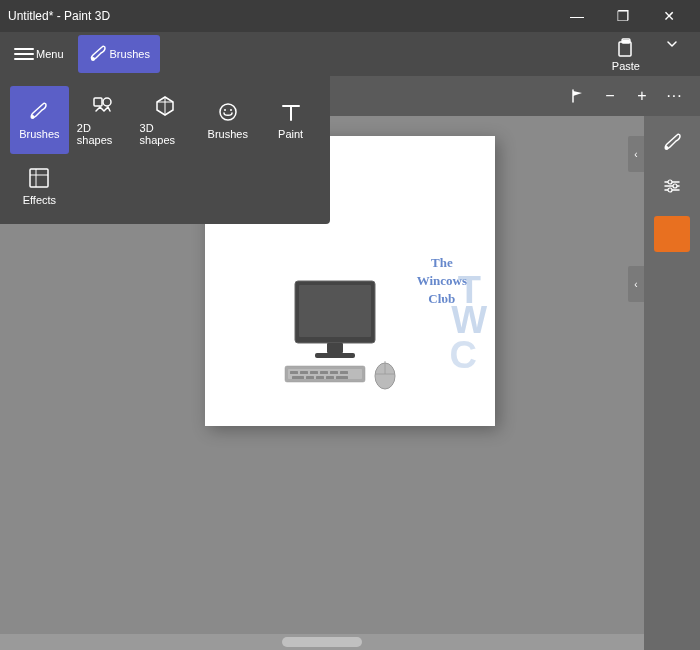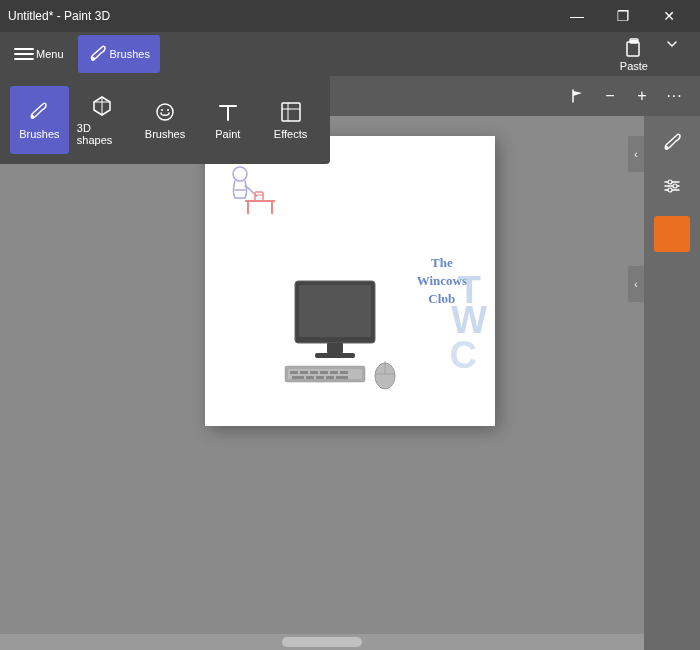--- a/index.html
+++ b/index.html
@@ -81,20 +81,21 @@
     .ribbon-btn.active {
       background: #5b5fc7;
       border-radius: 3px;
     }
     .ribbon-btn svg { width: 20px; height: 20px; }
 
     .ribbon-right {
       margin-left: auto;
       display: flex;
       align-items: flex-start;
+      gap: 8px;
       padding-right: 8px;
     }
     .ribbon-action {
       display: flex;
       flex-direction: column;
       align-items: center;
       gap: 2px;
       color: #fff;
       cursor: pointer;
       font-size: 11px;
@@ -330,20 +331,28 @@
 <div class="dropdown-panel">
 
   <div class="panel-item active">
     <svg viewBox="0 0 24 24" fill="none">
       <path d="M16 4 C17 3 19 3 19 5 C19 7 17 9 15 10 L9 16 C8 17 6 18 5 17 C4 16 5 14 6 13 L16 4Z" stroke="white" stroke-width="1.5"></path>
       <circle cx="5.5" cy="17" r="2" fill="white"></circle>
     </svg>
     <span>Brushes</span>
   </div>
 
+  <div class="panel-item">
+    <svg viewBox="0 0 24 24" fill="none">
+      <rect x="4" y="4" width="8" height="8" rx="1" stroke="white" stroke-width="1.5"></rect>
+      <circle cx="17" cy="8" r="4" stroke="white" stroke-width="1.5"></circle>
+      <path d="M6 17 L10 13 L14 17 L18 13 L20 17" stroke="white" stroke-width="1.5" stroke-linecap="round"></path>
+    </svg>
+    <span>2D shapes</span>
+  </div>
 
   <div class="panel-item">
     <svg viewBox="0 0 24 24" fill="none">
       <path d="M12 3 L20 8 L20 16 L12 21 L4 16 L4 8 Z" stroke="white" stroke-width="1.5"></path>
       <path d="M12 3 L12 21" stroke="white" stroke-width="1"></path>
       <path d="M4 8 L20 8" stroke="white" stroke-width="1"></path>
     </svg>
     <span>3D shapes</span>
   </div>
 

